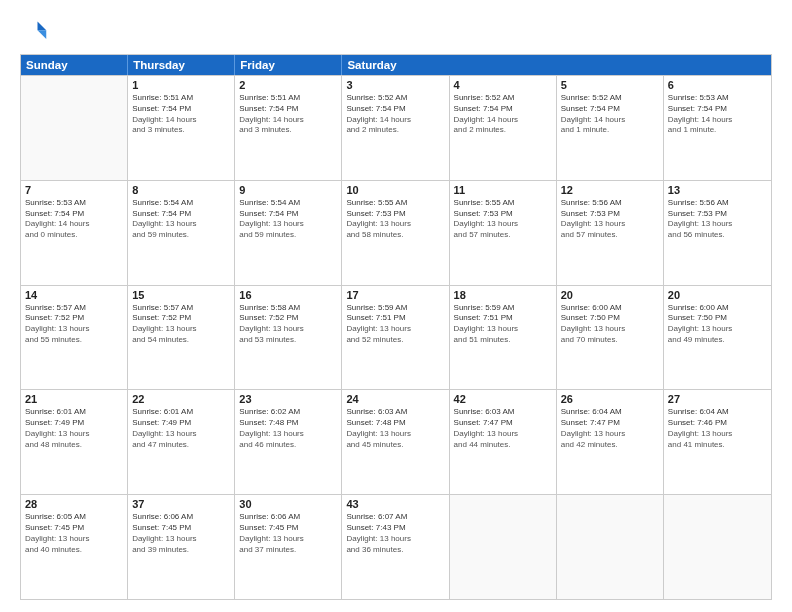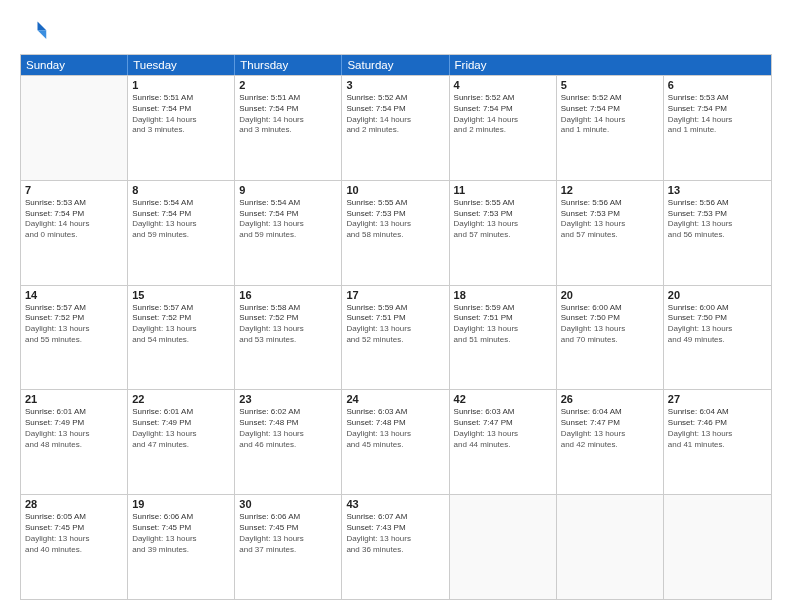--- a/index.html
+++ b/index.html
@@ -62,21 +62,21 @@
       border: 1px solid #ccc;
     }
     .cal-header {
       display: grid;
       grid-template-columns: repeat(7, 1fr);
       background: #1a69c4;
     }
     .cal-header-cell {
       color: #fff;
       font-size: 11.5px;
-      font-weight: normal;
+      font-weight: bold;
       padding: 4px 5px;
       text-align: left;
       border-right: 1px solid #5a99e0;
     }
     .cal-header-cell:last-child { border-right: none; }
     .cal-body {
       flex: 1;
       display: flex;
       flex-direction: column;
     }
@@ -130,24 +130,23 @@
       </div>
     </div>
     <div class="title-block">
       <div class="month-title"></div>
       <div class="location"></div>
     </div>
   </div>
   <div class="calendar">
     <div class="cal-header" id="cal-header">
         <div class="cal-header-cell">Sunday</div>
-        <div class="cal-header-cell">Tuesday</div>
         <div class="cal-header-cell">Thursday</div>
+        <div class="cal-header-cell">Friday</div>
         <div class="cal-header-cell">Saturday</div>
-        <div class="cal-header-cell">Friday</div>
       </div>
     <div class="cal-body" id="cal-body">
         <div class="cal-row">
           <div class="cal-cell empty"></div>
           <div class="cal-cell">
             <span class="day-num">1</span>
             <span class="cell-line">Sunrise: 5:51 AM</span>
             <span class="cell-line">Sunset: 7:54 PM</span>
             <span class="cell-line daylight">Daylight: 14 hours</span>
             <span class="cell-line daylight">and 3 minutes.</span>
@@ -343,21 +342,21 @@
         </div>
         <div class="cal-row">
           <div class="cal-cell">
             <span class="day-num">28</span>
             <span class="cell-line">Sunrise: 6:05 AM</span>
             <span class="cell-line">Sunset: 7:45 PM</span>
             <span class="cell-line daylight">Daylight: 13 hours</span>
             <span class="cell-line daylight">and 40 minutes.</span>
           </div>
           <div class="cal-cell">
-            <span class="day-num">19</span>
+            <span class="day-num">37</span>
             <span class="cell-line">Sunrise: 6:06 AM</span>
             <span class="cell-line">Sunset: 7:45 PM</span>
             <span class="cell-line daylight">Daylight: 13 hours</span>
             <span class="cell-line daylight">and 39 minutes.</span>
           </div>
           <div class="cal-cell">
             <span class="day-num">30</span>
             <span class="cell-line">Sunrise: 6:06 AM</span>
             <span class="cell-line">Sunset: 7:45 PM</span>
             <span class="cell-line daylight">Daylight: 13 hours</span>

